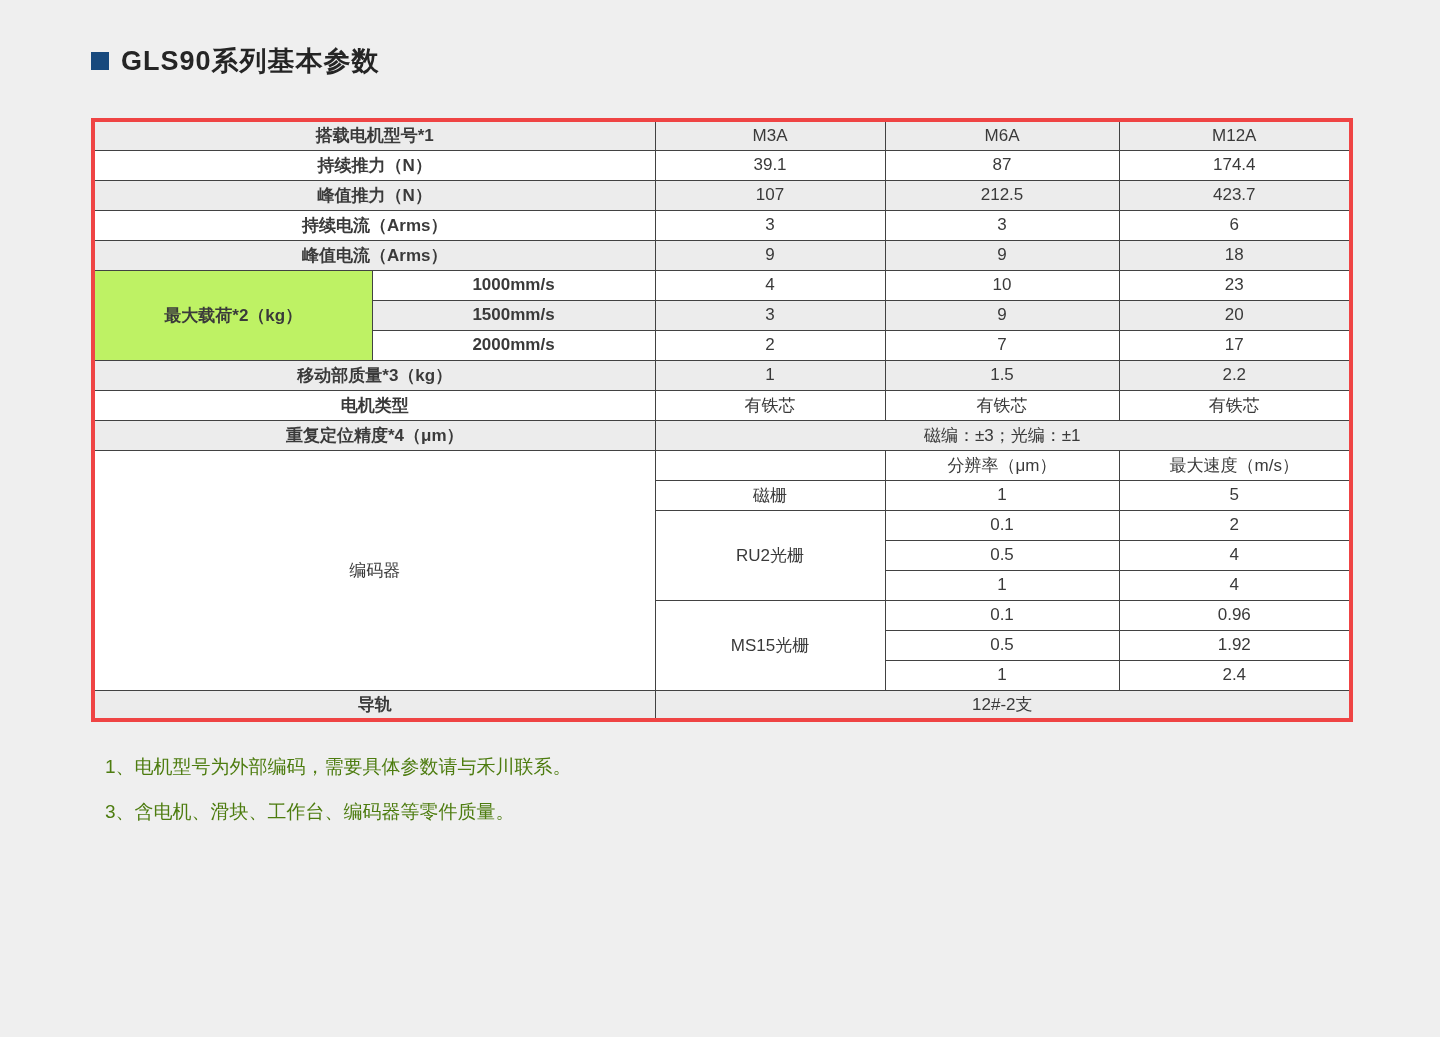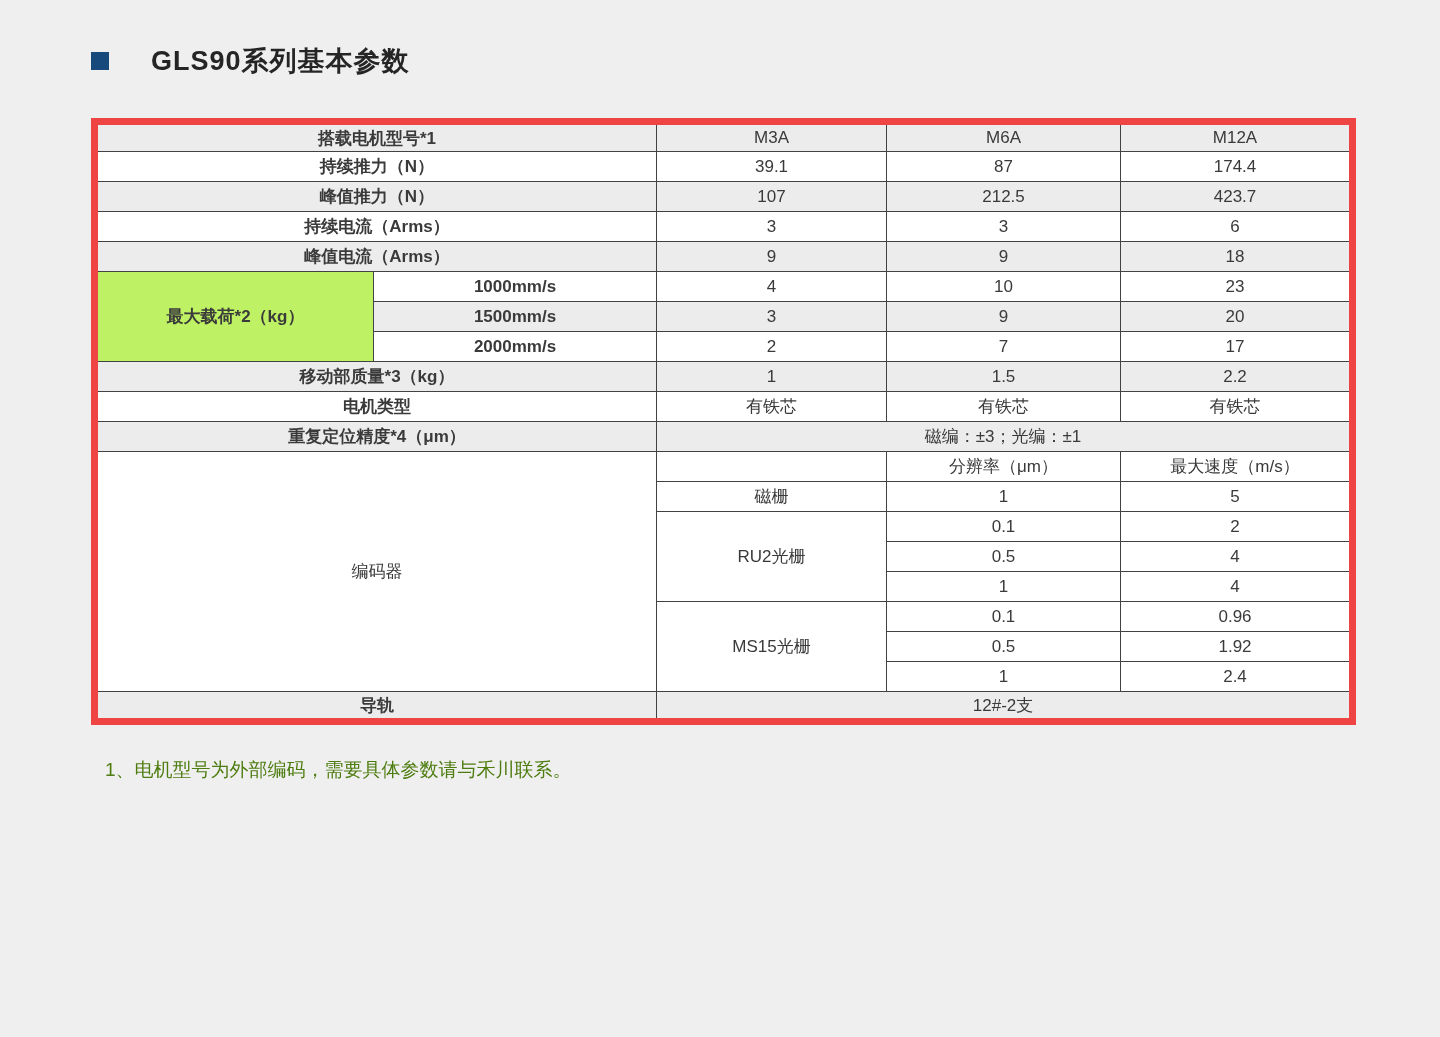--- a/index.html
+++ b/index.html
@@ -7,32 +7,32 @@
     margin: 0; padding: 0;
     width: 1440px; height: 1037px;
     background: #efefef;
     font-family: "Liberation Sans", sans-serif;
     color: #3a3a3a;
     overflow: hidden;
   }
   .page { padding: 45px 90px 0 91px; }
 
   
-  .title-row { display: flex; align-items: center; gap: 42px; height: 32px; }
+  .title-row { display: flex; align-items: center; gap: 12px; height: 32px; }
   .bullet { width: 18px; height: 18px; background: #17497d; flex: 0 0 auto; }
   .page-title {
     margin: 0; font-size: 27px; font-weight: bold;
     color: #252525; letter-spacing: 1px;
   }
 
   
   .spec-table {
     border-collapse: collapse; table-layout: fixed;
     width: 1258px; margin-top: 41px;
-    border: 7px solid #ef4444;
+    border: 4px solid #ef4444;
   }
   .spec-table td {
     border: 1px solid #424242;
     background: #ffffff;
     text-align: center; vertical-align: middle;
     font-size: 17px; color: #3a3a3a;
     padding: 0 4px; overflow: hidden; white-space: nowrap;
   }
   .spec-table tr { height: 30px; }
   .spec-table tr.gray > td { background: #ececec; }
@@ -166,15 +166,16 @@
       </tr>
       <tr class="gray">
         <td colspan="2" class="lbl">导轨</td>
         <td colspan="3">12#-2支</td>
       </tr>
     </tbody>
   </table>
 
   <div class="notes">
     <p>1、电机型号为外部编码，需要具体参数请与禾川联系。</p>
+    <p>3、含电机、滑块、工作台、编码器等零件质量。</p>
   </div>
 
 </div>
 
 </body></html>

